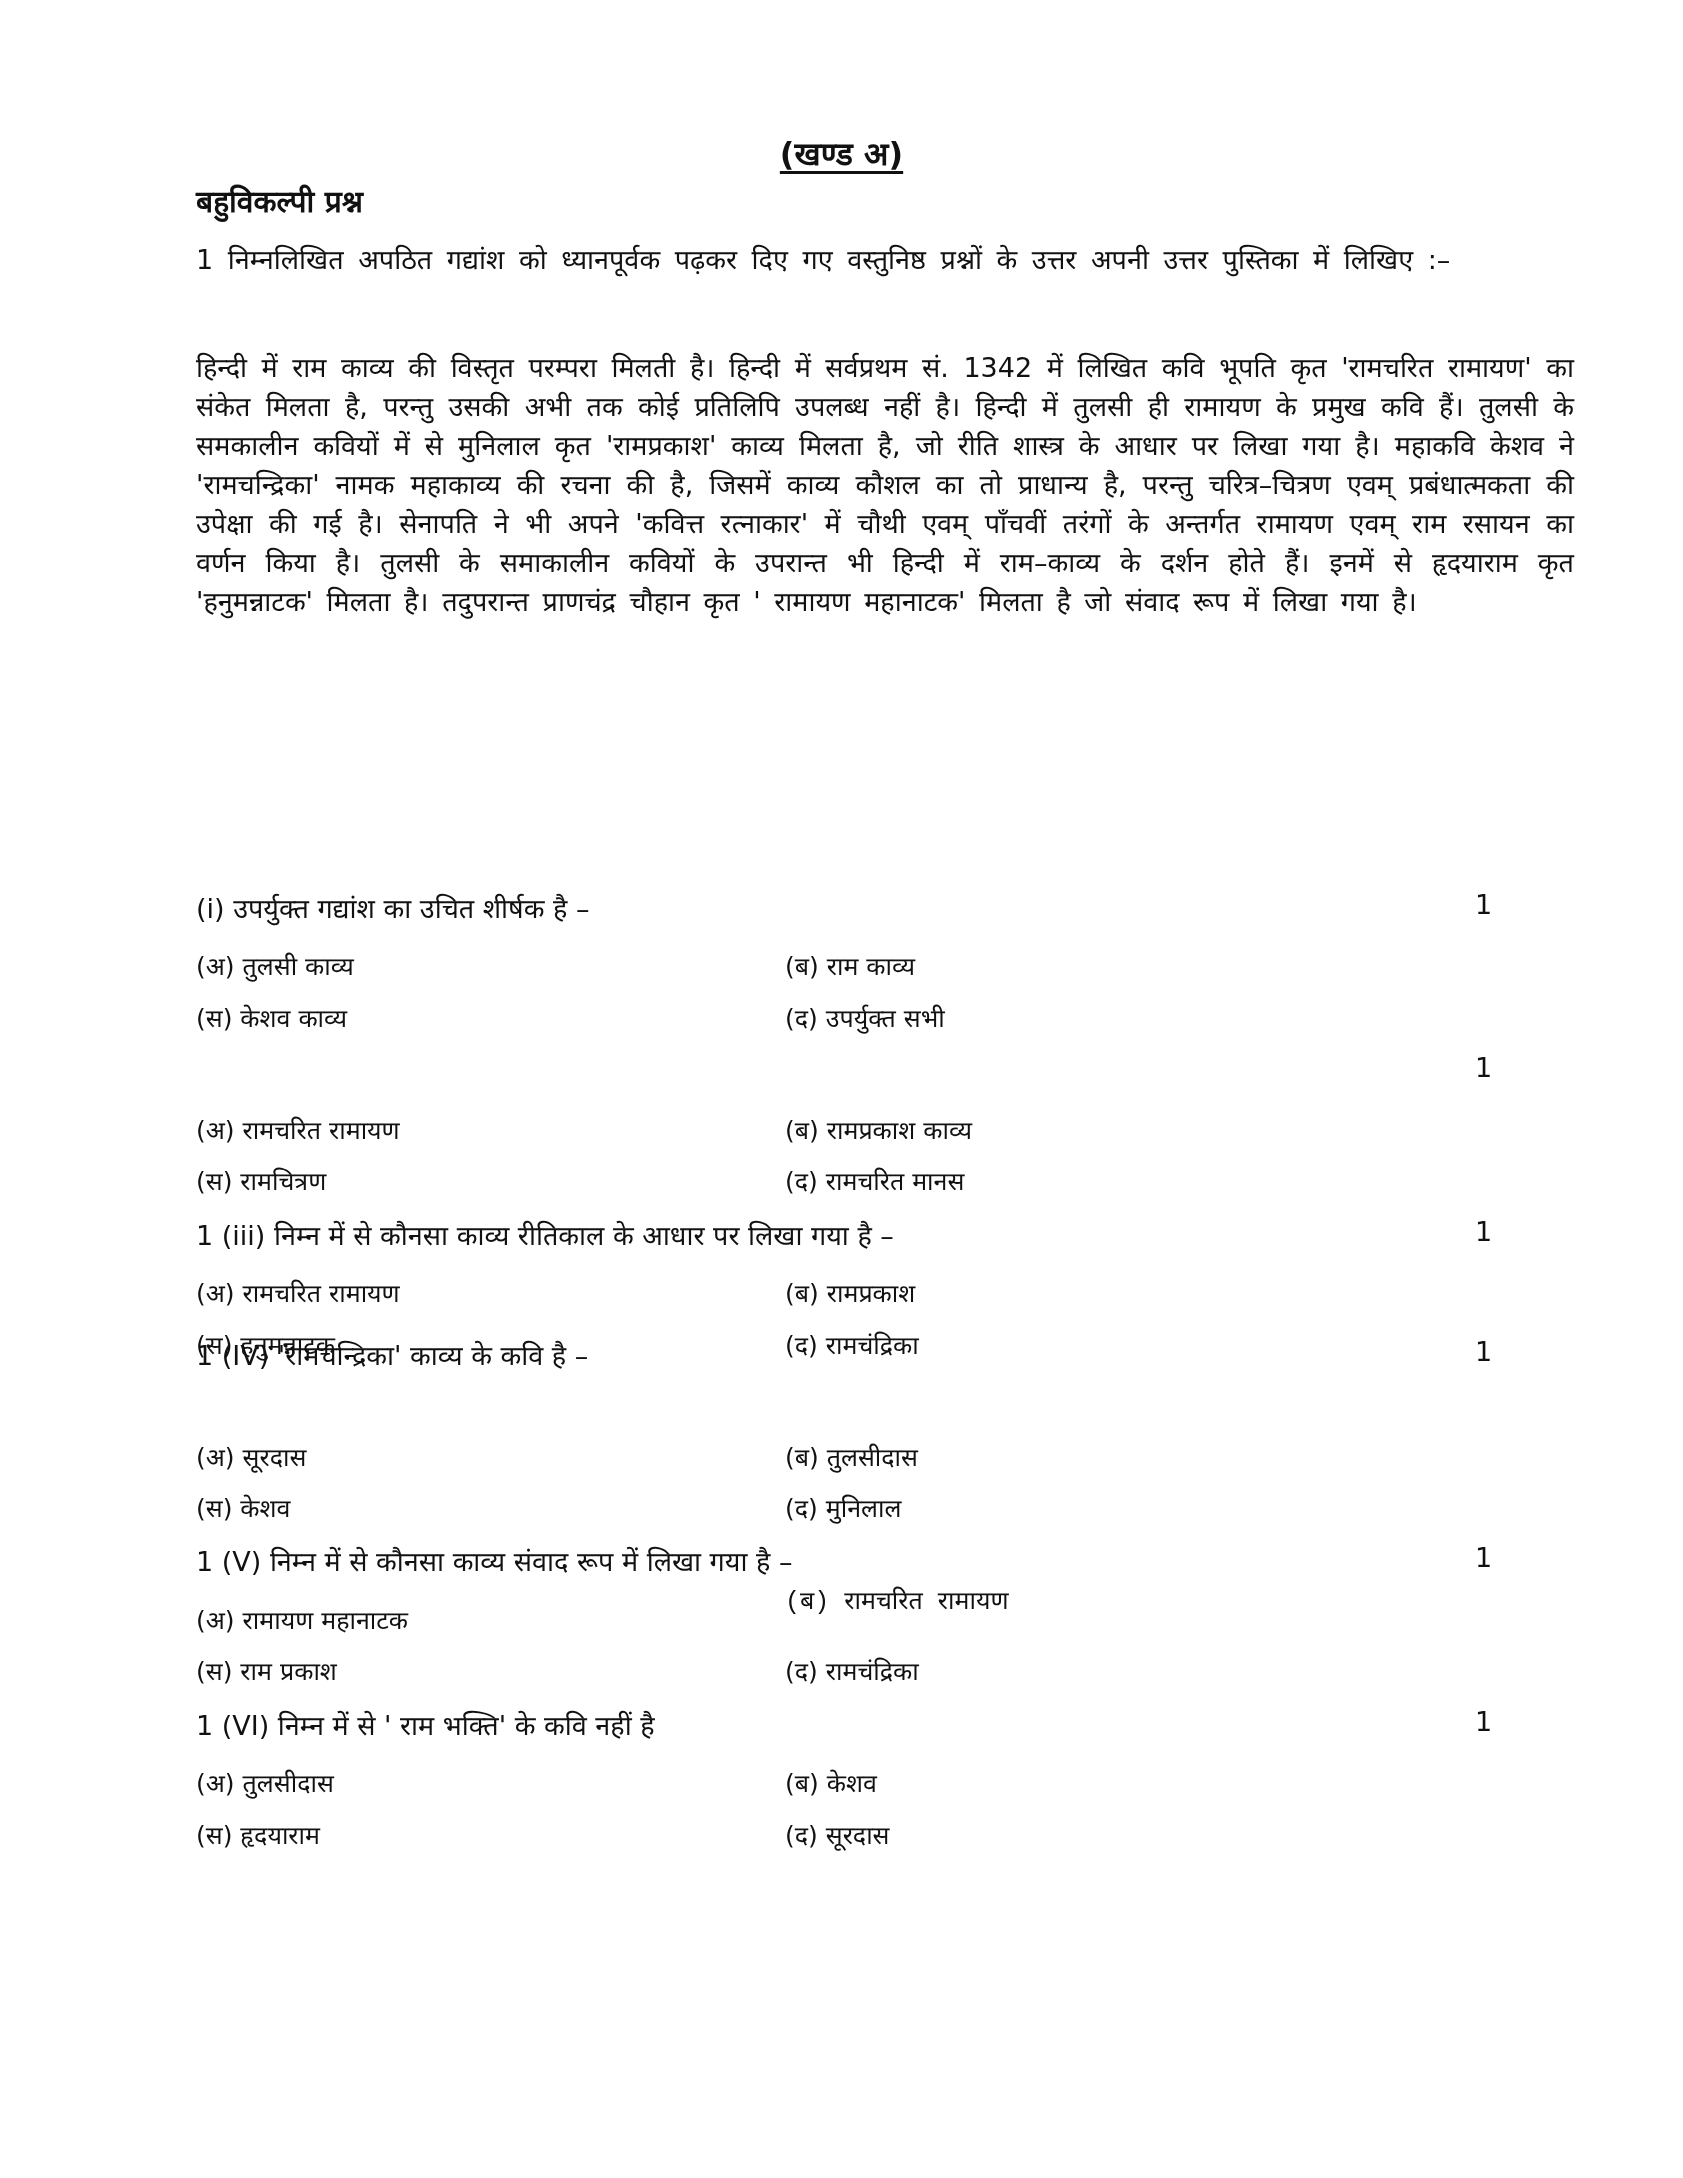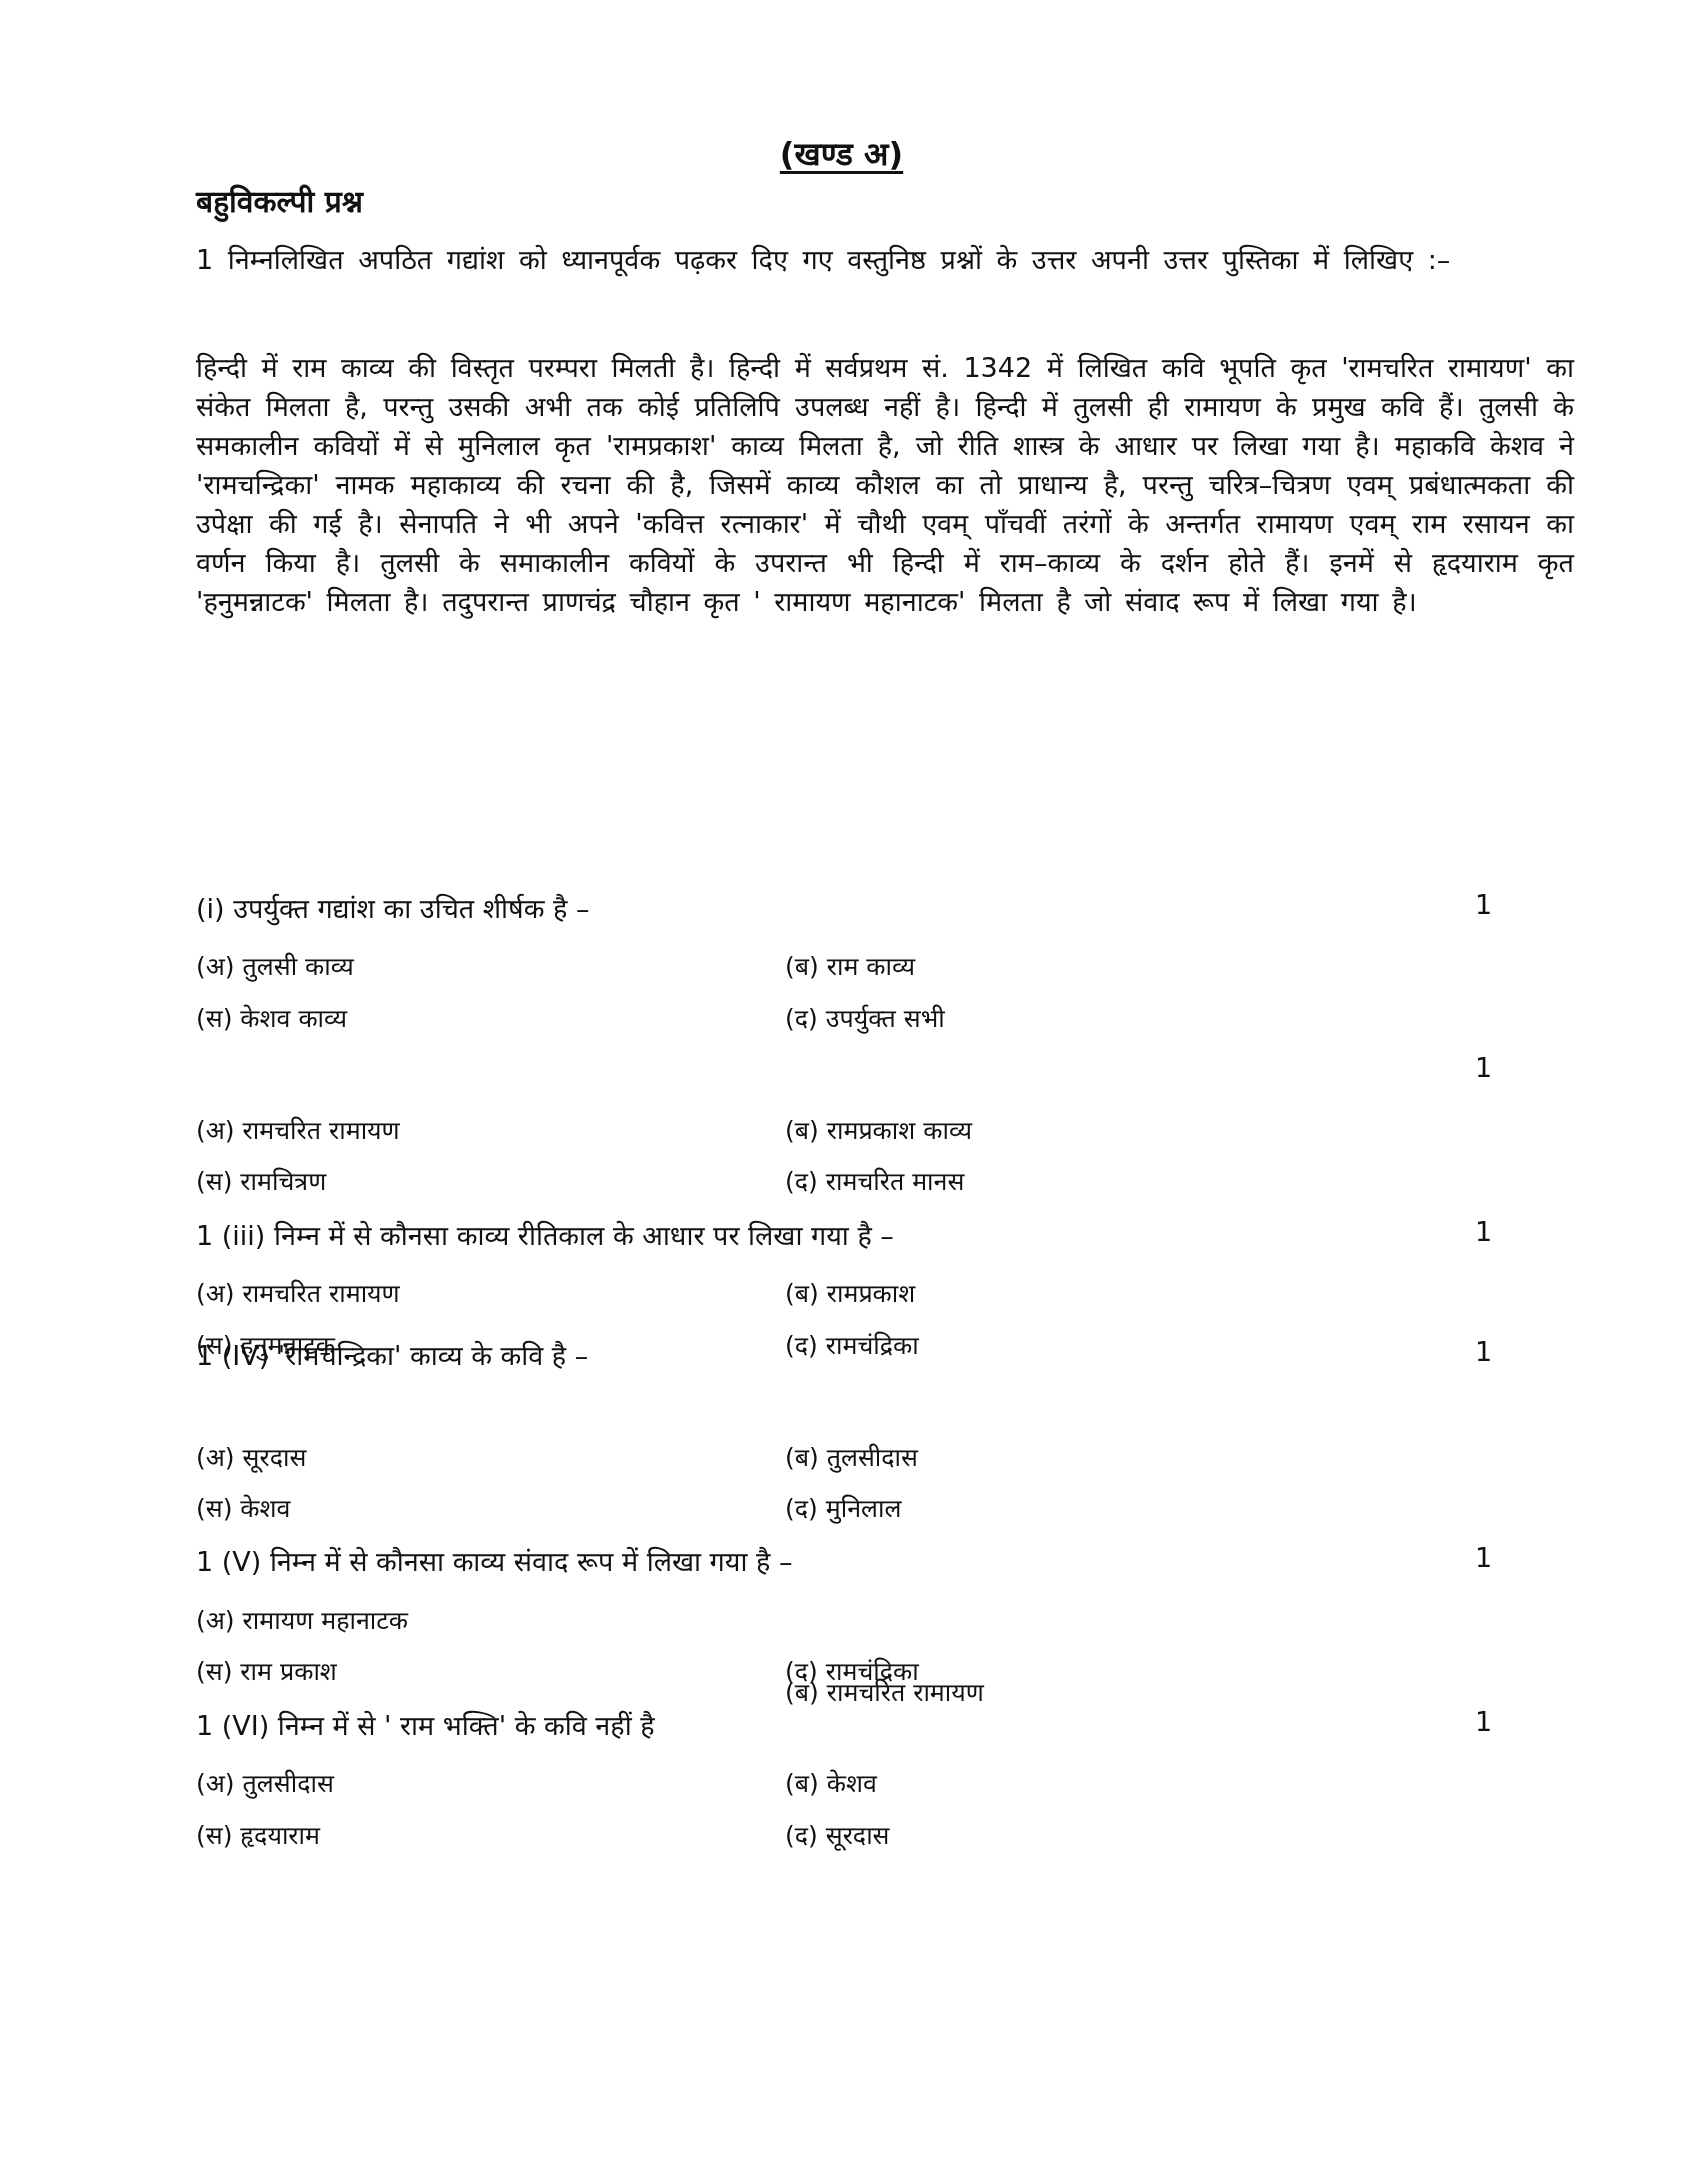--- a/index.html
+++ b/index.html
@@ -105,21 +105,21 @@
   <div class="opt" style="left:196px; top:1439px;">(अ) सूरदास</div>
   <div class="opt" style="left:785px; top:1439px;">(ब) तुलसीदास</div>
   <div class="opt" style="left:196px; top:1490px;">(स) केशव</div>
   <div class="opt" style="left:785px; top:1490px;">(द) मुनिलाल</div>
 
   <div class="q-row" style="top:1542px;">
     <span class="q-text">1 (V) निम्न में से कौनसा काव्य संवाद रूप में लिखा गया है –</span>
     <span class="q-marks">1</span>
   </div>
   <div class="opt" style="left:196px; top:1602px;">(अ) रामायण महानाटक</div>
-  <div class="opt" style="left:785px; top:1674px;">(ब) रामचरित रामायण</div>
+  <div class="opt" style="left:785px; top:1582px;font-family:Liberation Mono, monospace;">(ब) रामचरित रामायण</div>
   <div class="opt" style="left:196px; top:1653px;">(स) राम प्रकाश</div>
   <div class="opt" style="left:785px; top:1653px;">(द) रामचंद्रिका</div>
 
   <div class="q-row" style="top:1706px;">
     <span class="q-text">1 (VI) निम्न में से ' राम भक्ति' के कवि नहीं है</span>
     <span class="q-marks">1</span>
   </div>
   <div class="opt" style="left:196px; top:1765px;">(अ) तुलसीदास</div>
   <div class="opt" style="left:785px; top:1765px;">(ब) केशव</div>
   <div class="opt" style="left:196px; top:1817px;">(स) हृदयाराम</div>

